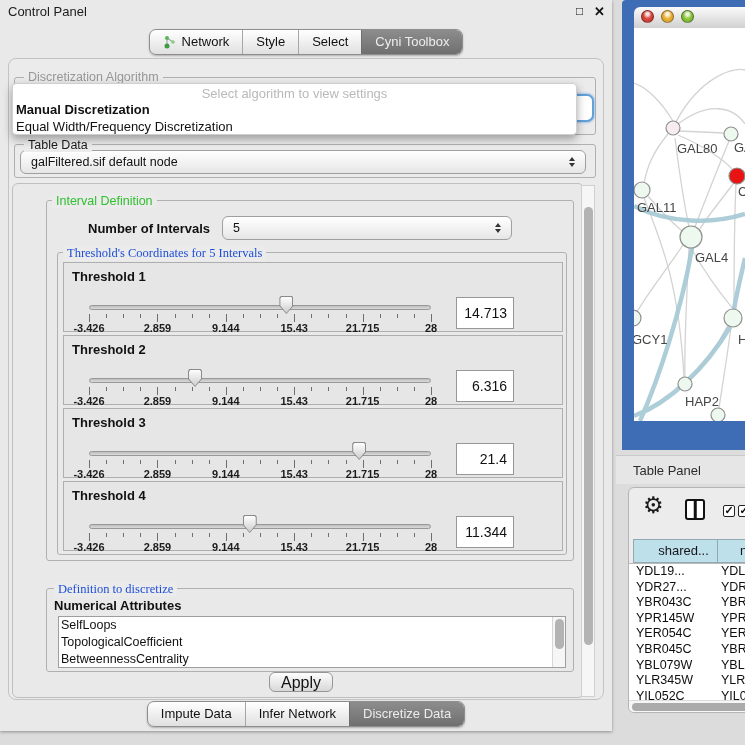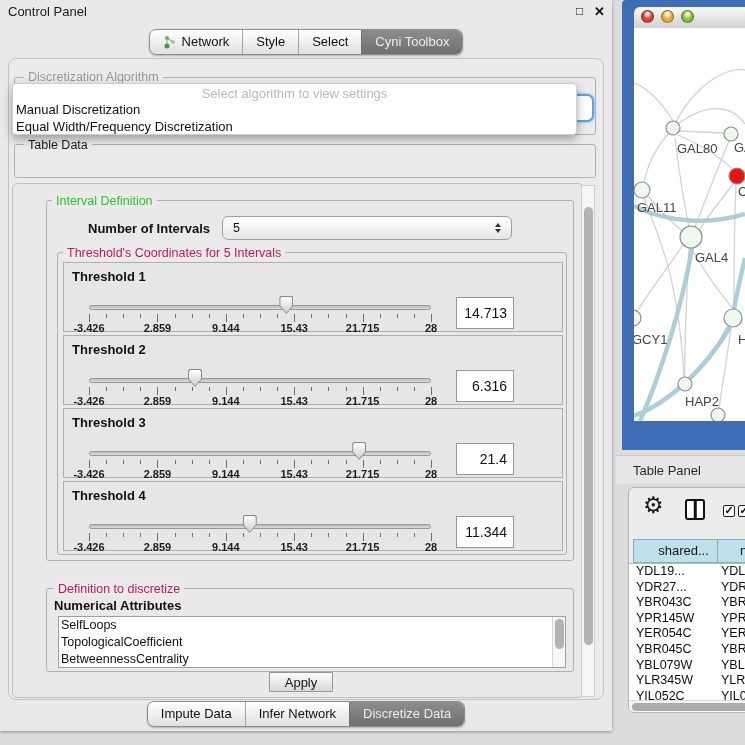--- a/index.html
+++ b/index.html
@@ -28,37 +28,37 @@
 
   
   .cp{left:8px;top:58px;width:596px;height:642px;background:#EBEBEB;
       border:1px solid #C3C3C3;border-radius:8px;box-sizing:border-box;}
 
   .group{border:1px solid #B0B0B0;border-radius:3px;box-sizing:border-box;}
   .gtitle{position:absolute;font-size:12.5px;background:#EBEBEB;padding:0 4px;white-space:nowrap;}
   .gtitle.gray{color:#979797;}
   .gtitle.black{color:#1a1a1a;}
   .gtitle.green{color:#2FBF2F;}
-  .gtitle.blue{color:#be185d;}
+  .gtitle.blue{color:#1d4ed8;font-family:Liberation Serif, serif;}
 
   
   .combo{background:linear-gradient(#FFFFFF,#E6E6E6);border:1px solid #9F9F9F;border-radius:6px;
          box-sizing:border-box;font-size:12.5px;color:#111;display:flex;align-items:center;}
   .combo .val{padding-left:10px;flex:1;overflow:hidden;white-space:nowrap;}
   .stepper{width:18px;display:flex;flex-direction:column;align-items:center;gap:2px;padding-right:4px;}
   .arr-up{width:0;height:0;border-left:3.5px solid transparent;border-right:3.5px solid transparent;border-bottom:4.5px solid #333;}
   .arr-dn{width:0;height:0;border-left:3.5px solid transparent;border-right:3.5px solid transparent;border-top:4.5px solid #333;}
   .focusring{border:2px solid #63A1DB;box-shadow:0 0 3px #63A1DB;background:#FFF;border-radius:7px;}
 
   
   .popup{left:12px;top:83px;width:565px;height:52px;background:#FFFFFF;border:1px solid #CFCFCF;
          border-radius:4px;box-shadow:0 4px 10px rgba(0,0,0,.35);z-index:60;box-sizing:border-box;overflow:hidden;}
   .popup .hint{font-size:13px;color:#B9B9B9;text-align:center;padding-top:2px;}
   .popup-item{font-size:13px;color:#111;padding:1px 2px 1px 3px;line-height:15px;}
-  .popup-item.first{font-weight:normal;}
+  .popup-item.first{font-weight:bold;}
 
   
   .scrollbox{left:12px;top:183px;width:572px;height:515px;border:1px solid #BFBFBF;border-radius:6px;
              background:#E9E9E9;box-sizing:border-box;}
   .throw{position:absolute;left:63px;width:500px;height:70px;background:#E6E6E6;
          border:1px solid #AFAFAF;box-sizing:border-box;}
   .thlabel{position:absolute;left:8px;top:6px;font-size:13px;font-weight:bold;color:#111;}
   .track{position:absolute;left:25px;top:42px;width:342px;height:5px;border-radius:3px;
          background:linear-gradient(#BDBDBD,#DADADA);border:1px solid #989898;box-sizing:border-box;}
   .thumb-o{position:absolute;top:33px;width:14px;height:18px;background:#8A8A8A;
@@ -70,22 +70,22 @@
   .tick.major{height:8px;}
   .slabel{position:absolute;top:59px;font-size:11px;font-weight:bold;color:#1c1c1c;transform:translateX(-50%);}
   .thvalue{position:absolute;left:392px;top:34px;width:58px;height:32px;background:#FFF;border:1px solid #979797;
            box-sizing:border-box;font-size:14px;color:#111;text-align:right;line-height:30px;padding-right:6px;}
 
   .listbox{background:#FFF;border:1px solid #9E9E9E;box-sizing:border-box;overflow:hidden;}
   .listitem{font-size:12.5px;color:#111;padding-left:2px;line-height:17px;white-space:nowrap;}
   .vscroll{position:absolute;background:#F6F6F6;border-left:1px solid #D6D6D6;box-sizing:border-box;}
   .vthumb{position:absolute;left:2px;border-radius:5px;background:#B3B3B3;}
 
-  .btn{background:linear-gradient(#FDFDFD,#D8D8D8);border:1px solid #969696;border-radius:1px;
-       font-size:13px;color:#111;text-align:center;line-height:19px;box-sizing:border-box;}
+  .btn{background:linear-gradient(#FDFDFD,#D8D8D8);border:1px solid #969696;border-radius:6px;
+       font-size:16px;color:#111;text-align:center;line-height:19px;box-sizing:border-box;}
 
   
   .netwin{left:622px;top:0;width:123px;height:450px;background:#3E6CB5;border-top-left-radius:4px;}
   .nettitle{left:634px;top:7px;width:111px;height:21px;background:linear-gradient(#FBFBFB,#D0D0D0);
             border-top-left-radius:6px;border-bottom:1px solid #9C9C9C;}
   .light{position:absolute;top:3px;width:13px;height:13px;border-radius:50%;border:1px solid rgba(0,0,0,.35);box-sizing:border-box;}
   .light.red{left:7px;background:radial-gradient(circle at 50% 28%,rgba(255,255,255,.85) 0 12%,rgba(255,255,255,0) 45%),radial-gradient(#E8594F,#B92F26);}
   .light.yellow{left:27px;background:radial-gradient(circle at 50% 28%,rgba(255,255,255,.85) 0 12%,rgba(255,255,255,0) 45%),radial-gradient(#F8C94C,#CE8F1F);}
   .light.green{left:47px;background:radial-gradient(circle at 50% 28%,rgba(255,255,255,.85) 0 12%,rgba(255,255,255,0) 45%),radial-gradient(#A8D855,#65A421);}
   .canvas{left:634px;top:28px;width:111px;height:393px;background:#FFF;overflow:hidden;}
@@ -155,20 +155,27 @@
   <div class="abs popup">
     <div class="hint">Select algorithm to view settings</div>
     <div id="popupItems">
         <div class="popup-item first">Manual Discretization</div>
         <div class="popup-item">Equal Width/Frequency Discretization</div>
       </div>
   </div>
 
   <div class="abs group" style="left:14px;top:144px;width:582px;height:34px;"></div>
   <div class="gtitle black" style="left:24px;top:138px;z-index:2;">Table Data</div>
+  <div class="abs combo" style="left:20px;top:150px;width:566px;height:24px;">
+    <span class="val">galFiltered.sif default node</span>
+    <span class="stepper">
+        <span class="arr-up"></span>
+        <span class="arr-dn"></span>
+      </span>
+  </div>
 
   <div class="abs scrollbox"></div>
 
   <div class="abs group" style="left:46px;top:200px;width:528px;height:361px;"></div>
   <div class="gtitle green" style="left:52px;top:194px;">Interval Definition</div>
 
   <div class="abs bold" style="left:88px;top:221px;font-size:13px;color:#111;">Number of Intervals</div>
   <div class="abs combo" style="left:222px;top:216px;width:290px;height:24px;">
     <span class="val">5</span>
     <span class="stepper">

